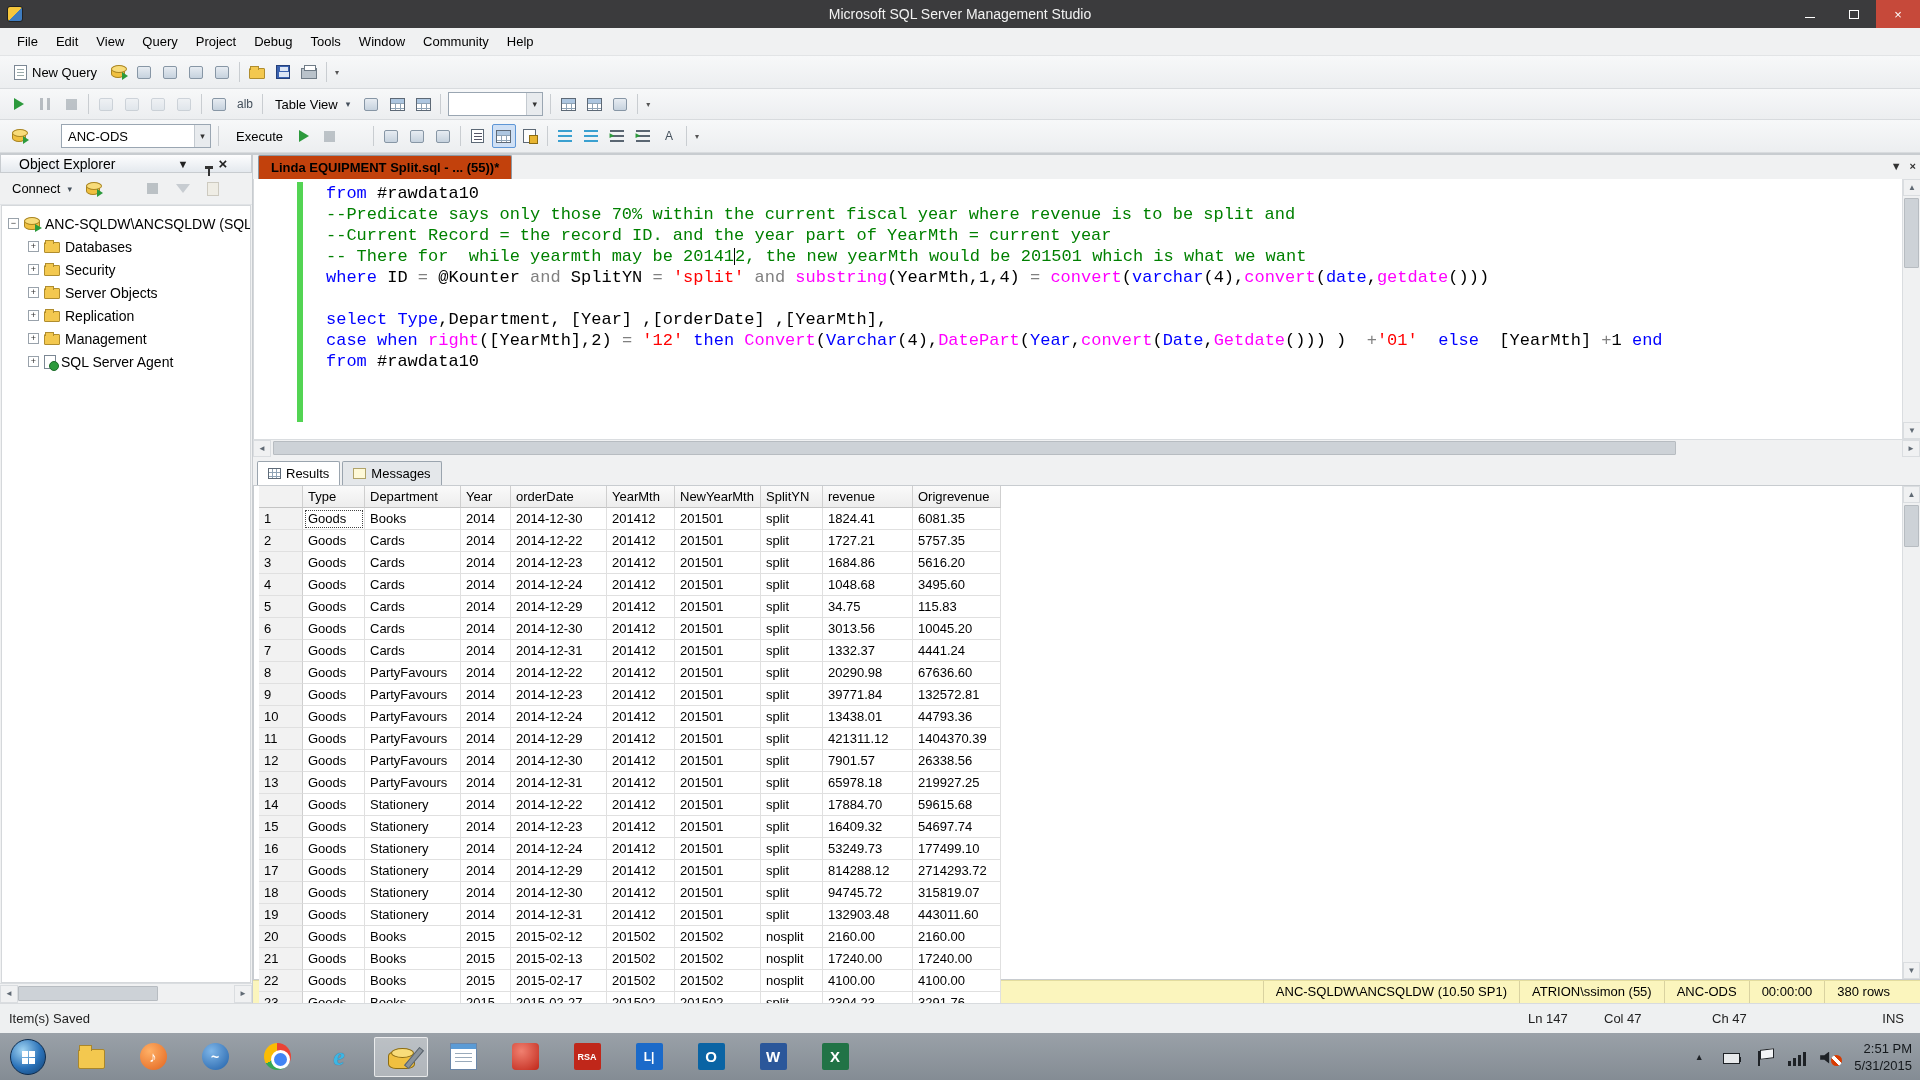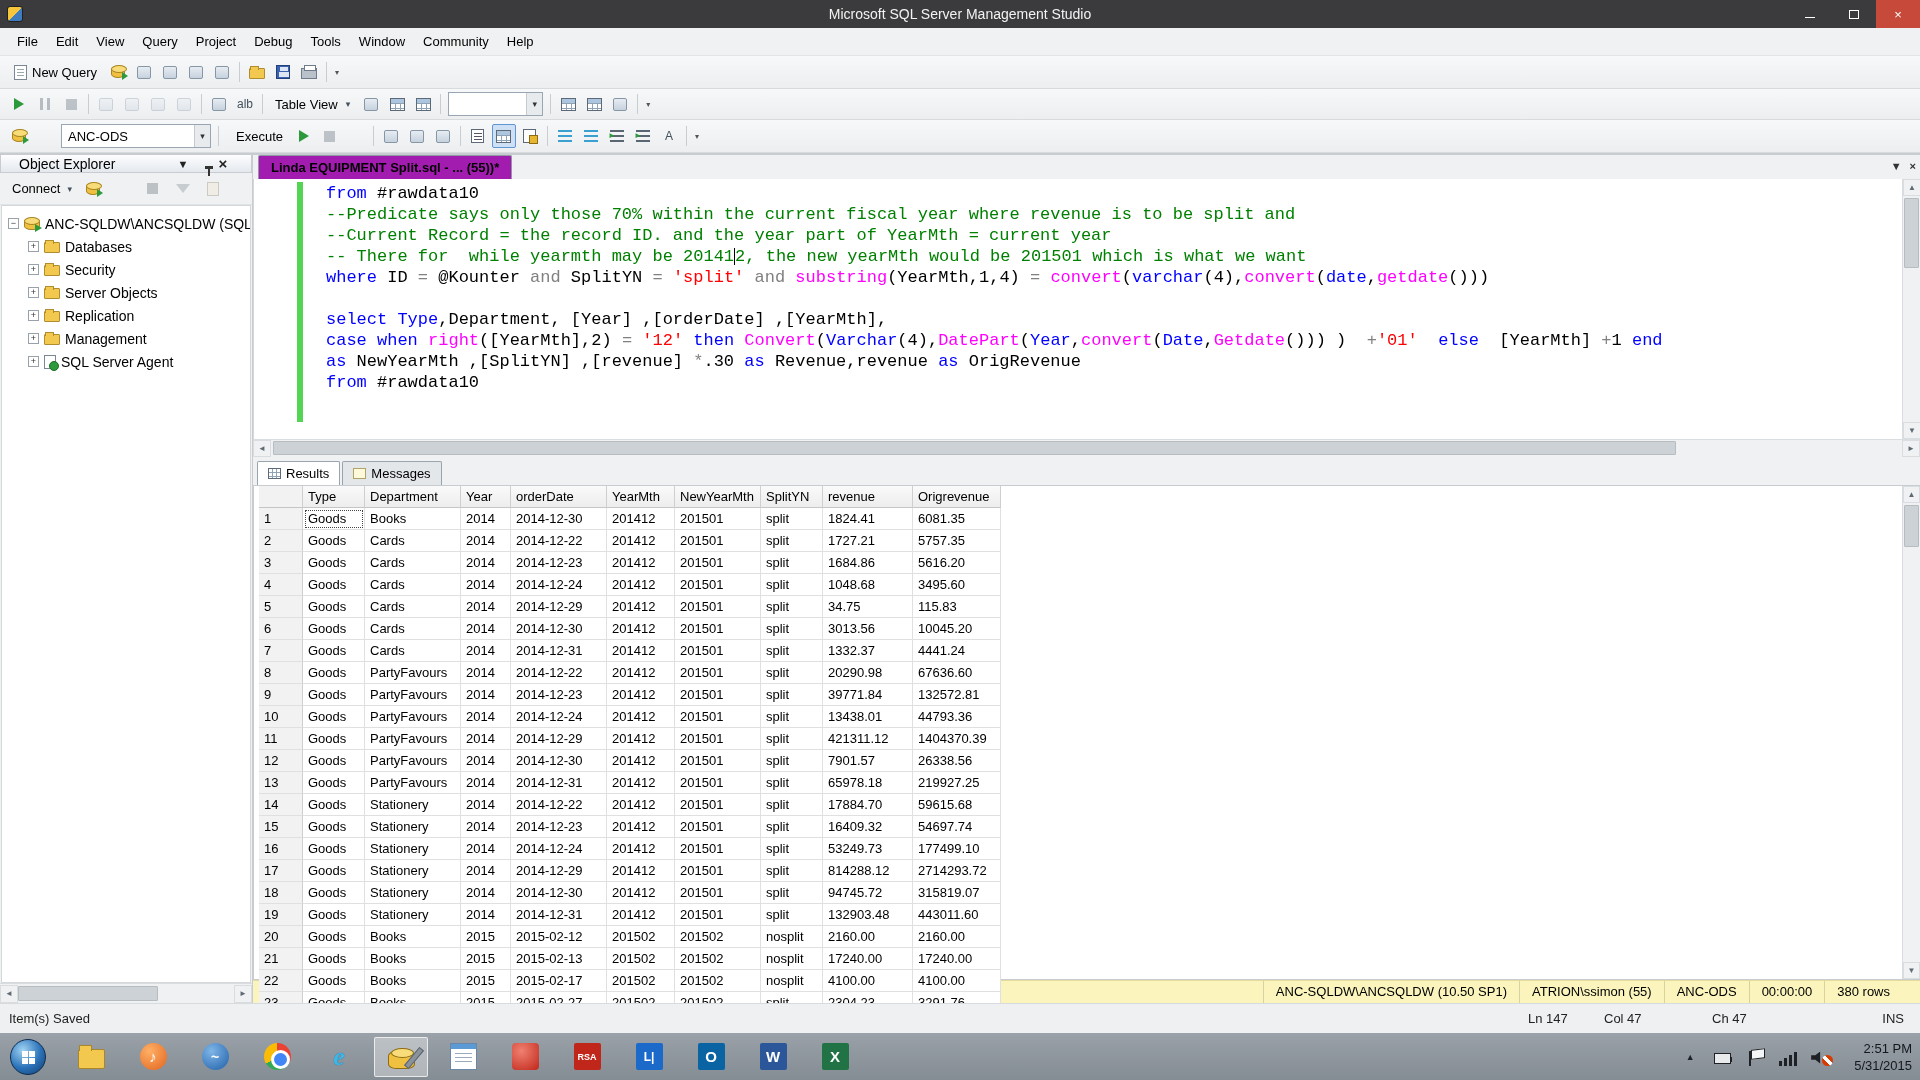--- a/index.html
+++ b/index.html
@@ -103,21 +103,21 @@
   .sb-btn { display:flex; align-items:center; justify-content:center; font-size:8px; color:#606a74; background:#f0f1f2; border:1px solid #dadde0; }
   .sb-thumb { background:#cdd2d7; border:1px solid #b7bcc1; border-radius:1px; }
   .oe-hsb { height:20px; display:flex; align-items:center; border-top:1px solid #dadde0; }
   .oe-hsb .sb-btn { width:18px; height:18px; }
   .oe-hsb .track { flex:1; position:relative; height:18px; }
   .oe-hsb .sb-thumb { position:absolute; top:1px; left:0; width:65%; height:15px; }
 
   
   .editor-col { flex:1; display:flex; flex-direction:column; min-width:0; background:#f0f1f2; }
   .tabstrip { height:26px; display:flex; align-items:flex-end; padding-left:5px; position:relative; border-top:2px solid #c8ccd0; }
-  .etab { height:24px; background:#a21caf; border:1px solid #8e99a4; border-bottom:none; display:flex; align-items:center; padding:0 12px; font-weight:bold; font-size:13px; border-radius:2px 2px 0 0; }
+  .etab { height:24px; background:#c2410c; border:1px solid #8e99a4; border-bottom:none; display:flex; align-items:center; padding:0 12px; font-weight:bold; font-size:13px; border-radius:2px 2px 0 0; }
   .tabstrip-btns { position:absolute; right:4px; top:5px; display:flex; gap:8px; font-size:11px; color:#333; }
 
   .code-wrap { height:278px; background:#fff; position:relative; border-left:1px solid #d5d8db; overflow:hidden; }
   .change-bar { position:absolute; left:43px; top:3px; width:6px; height:240px; background:#53d453; }
   .code-area { position:absolute; left:0; top:0; right:18px; bottom:0; overflow:hidden; font-family:"Liberation Mono", monospace; font-size:17px; padding-top:4px; }
   .code-line { height:21px; line-height:21px; padding-left:72px; white-space:pre; }
   .tok-k { color:#0000ff; } .tok-c { color:#008000; } .tok-s { color:#ff0000; }
   .tok-f { color:#ff00ff; } .tok-o { color:#808080; } .tok-p { color:#000; }
   .caret { display:inline-block; width:0; border-left:1.5px solid #000; height:17px; vertical-align:middle; }
   .code-vsb { position:absolute; right:0; top:0; bottom:0; width:18px; background:#f0f1f2; border-left:1px solid #dadde0; }
@@ -198,21 +198,21 @@
   .ic-tray-power::before { content:""; position:absolute; bottom:2px; left:1px; width:15px; height:9px; border:1px solid #1e2226; background:#e8eaec; }
   .ic-tray-power::after { content:""; position:absolute; bottom:4px; left:17px; width:2px; height:5px; background:#1e2226; }
   .ic-tray-action-center::before { content:""; position:absolute; left:3px; bottom:0; width:2px; height:15px; background:#1e2226; }
   .ic-tray-action-center::after { content:""; position:absolute; left:5px; top:1px; width:12px; height:8px; background:#f2f4f6; border:1px solid #1e2226; transform:skewY(-6deg); }
   .ic-tray-network { background-image:linear-gradient(#1e2226,#1e2226),linear-gradient(#1e2226,#1e2226),linear-gradient(#1e2226,#1e2226),linear-gradient(#1e2226,#1e2226);
       background-size:3px 5px,3px 8px,3px 11px,3px 14px; background-position:0 bottom,5px bottom,10px bottom,15px bottom; background-repeat:no-repeat; width:19px; }
   .ic-tray-volume-muted::before { content:""; position:absolute; left:0; bottom:2px; width:12px; height:12px; background:#1e2226;
       clip-path:polygon(0 32%, 35% 32%, 75% 0, 75% 100%, 35% 68%, 0 68%); }
   .ic-tray-volume-muted::after { content:""; position:absolute; right:-2px; bottom:0; width:11px; height:11px; border-radius:50%; background:#d83b01;
       background-image:linear-gradient(45deg, transparent 40%, #fff 40% 60%, transparent 60%); }
-  .clock { text-align:right; color:#14181c; font-size:13px; line-height:17px; margin-left:10px; }
+  .clock { text-align:right; color:#14181c; font-size:13px; line-height:17px; margin-left:1px; }
 </style>
 </head>
 <body>
 
 <div class="screen">
 
   <div class="titlebar">
     <div class="app-icon"></div>
     <div class="tb-title">Microsoft SQL Server Management Studio</div>
     <div class="win-controls">
@@ -498,21 +498,20 @@
         <div class="change-bar"></div>
         <div class="code-area" id="code">
             <div class="code-line"><span class="tok-k">from</span><span class="tok-p"> #rawdata10</span></div>
             <div class="code-line"><span class="tok-c">--Predicate says only those 70% within the current fiscal year where revenue is to be split and</span></div>
             <div class="code-line"><span class="tok-c">--Current Record = the record ID. and the year part of YearMth = current year</span></div>
             <div class="code-line"><span class="tok-c">-- There for  while yearmth may be 20141</span><span class="caret"></span><span class="tok-c">2, the new yearMth would be 201501 which is what we want</span></div>
             <div class="code-line"><span class="tok-k">where</span><span class="tok-p"> ID </span><span class="tok-o">= </span><span class="tok-p">@Kounter </span><span class="tok-o">and</span><span class="tok-p"> SplitYN </span><span class="tok-o">= </span><span class="tok-s">'split'</span><span class="tok-p"> </span><span class="tok-o">and</span><span class="tok-p"> </span><span class="tok-f">substring</span><span class="tok-p">(YearMth,1,4) </span><span class="tok-o">= </span><span class="tok-f">convert</span><span class="tok-p">(</span><span class="tok-k">varchar</span><span class="tok-p">(4),</span><span class="tok-f">convert</span><span class="tok-p">(</span><span class="tok-k">date</span><span class="tok-p">,</span><span class="tok-f">getdate</span><span class="tok-p">()))</span></div>
             <div class="code-line"></div>
             <div class="code-line"><span class="tok-k">select</span><span class="tok-p"> </span><span class="tok-k">Type</span><span class="tok-p">,Department, [Year] ,[orderDate] ,[YearMth],</span></div>
             <div class="code-line"><span class="tok-k">case when</span><span class="tok-p"> </span><span class="tok-f">right</span><span class="tok-p">([YearMth],2) </span><span class="tok-o">= </span><span class="tok-s">'12'</span><span class="tok-p"> </span><span class="tok-k">then</span><span class="tok-p"> </span><span class="tok-f">Convert</span><span class="tok-p">(</span><span class="tok-k">Varchar</span><span class="tok-p">(4),</span><span class="tok-f">DatePart</span><span class="tok-p">(</span><span class="tok-k">Year</span><span class="tok-p">,</span><span class="tok-f">convert</span><span class="tok-p">(</span><span class="tok-k">Date</span><span class="tok-p">,</span><span class="tok-f">Getdate</span><span class="tok-p">())) )  </span><span class="tok-o">+</span><span class="tok-s">'01'</span><span class="tok-p">  </span><span class="tok-k">else</span><span class="tok-p">  [YearMth] </span><span class="tok-o">+</span><span class="tok-p">1 </span><span class="tok-k">end</span></div>
-            <div class="code-line"><span class="tok-k">as</span><span class="tok-p"> NewYearMth ,[SplitYN] ,[revenue] </span><span class="tok-o">*</span><span class="tok-p">.30 </span><span class="tok-k">as</span><span class="tok-p"> Revenue,revenue </span><span class="tok-k">as</span><span class="tok-p"> OrigRevenue</span></div>
             <div class="code-line"><span class="tok-k">from</span><span class="tok-p"> #rawdata10</span></div>
           </div>
         <div class="code-vsb">
           <div class="sb-btn">▲</div>
           <div class="sb-thumb"></div>
           <div class="sb-btn down">▼</div>
         </div>
       </div>
 
       <div class="code-hsb">

